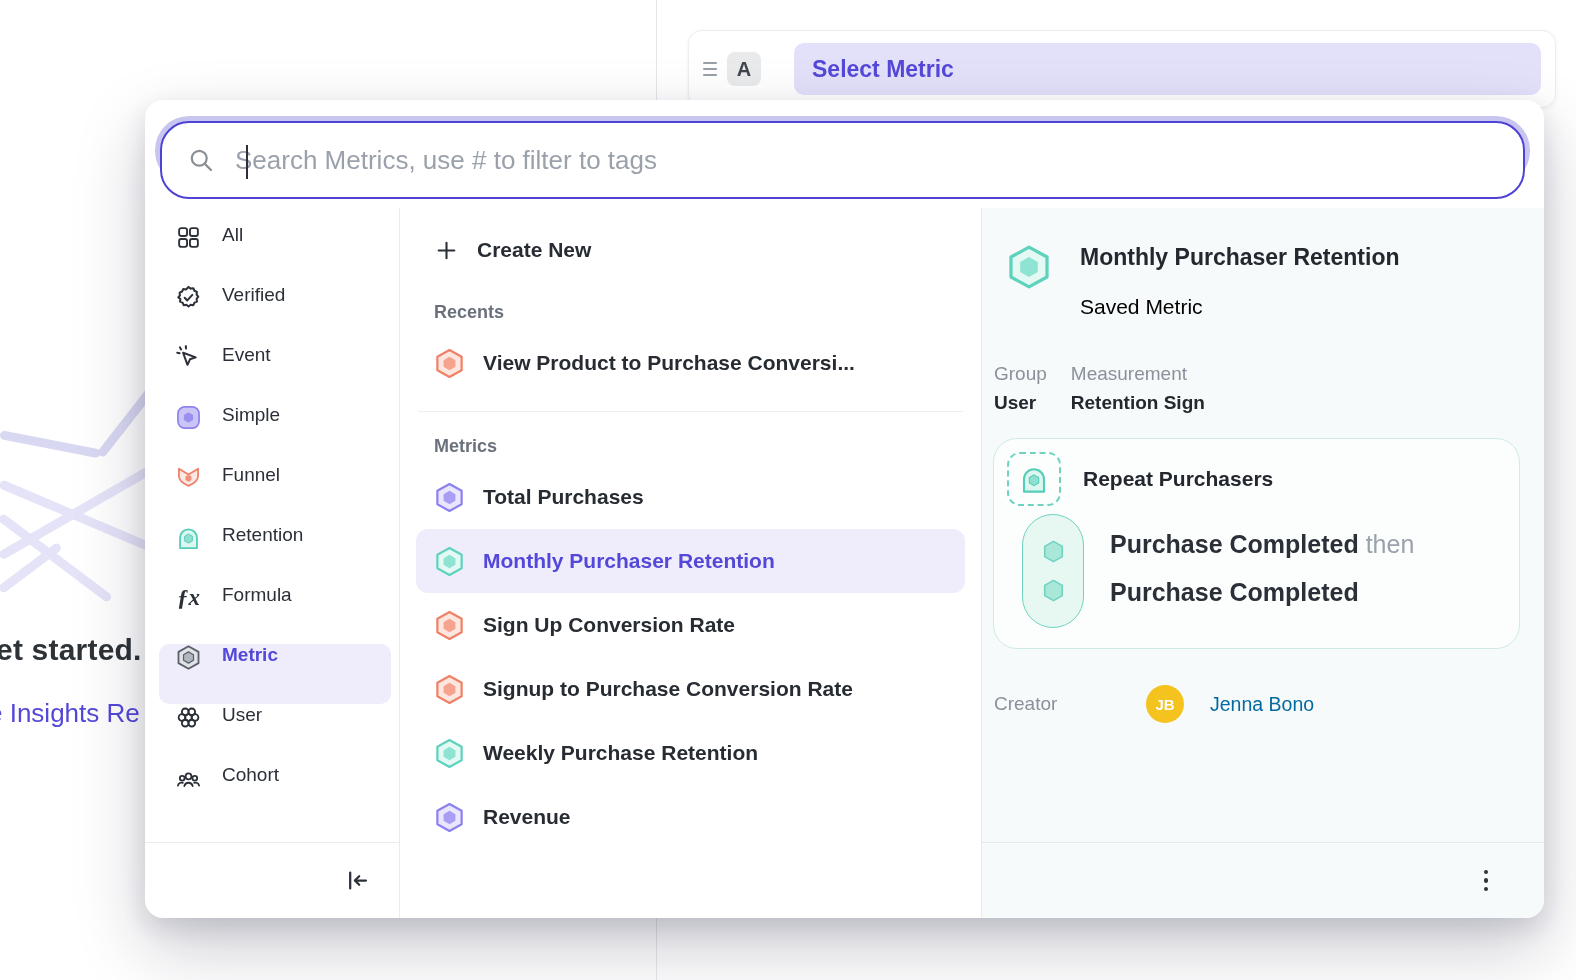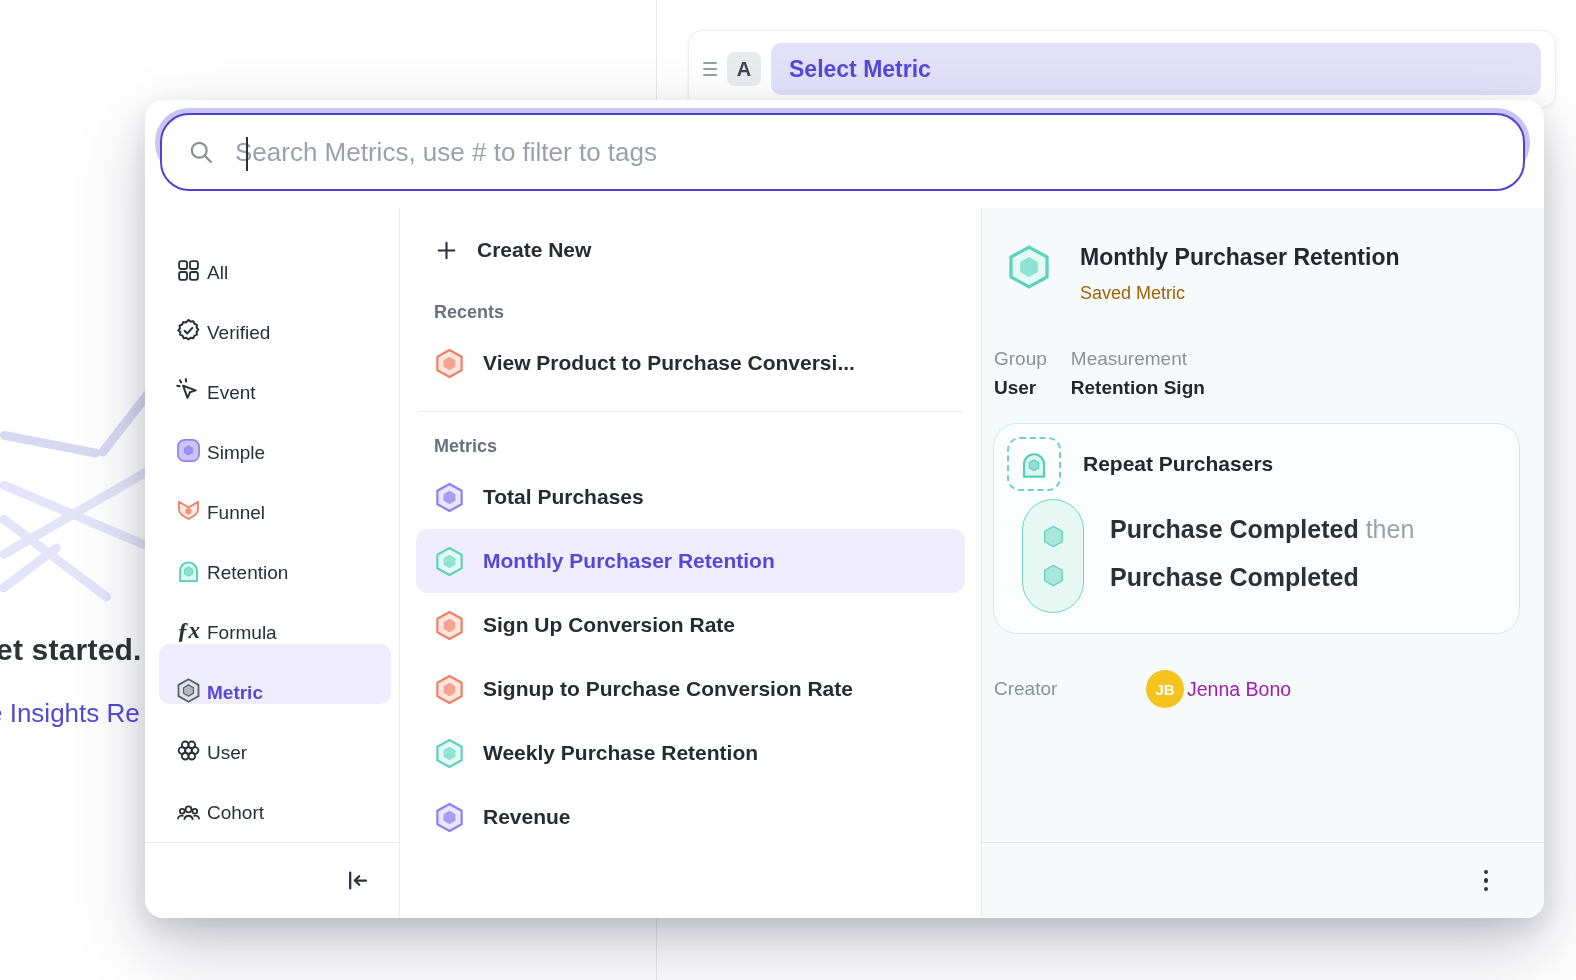--- a/index.html
+++ b/index.html
@@ -16,44 +16,44 @@
 
   
   .metric-selector-card { position:absolute; left:688px; top:30px; width:868px; height:78px;
     background:#fff; border:1px solid #eceef1; border-radius:14px; box-shadow:0 1px 4px rgba(30,30,60,.06);
     display:flex; align-items:center; padding:0 14px; gap:10px; z-index:1; }
   .drag-handle { display:flex; flex-direction:column; gap:4px; width:14px; }
   .drag-handle i { display:block; height:2px; background:#9aa0a8; border-radius:1px; }
   .row-badge { width:34px; height:34px; border-radius:8px; background:#e9eaec; color:#41464e;
     font-size:20px; font-weight:700; display:flex; align-items:center; justify-content:center; }
   .selector-pill { flex:1; height:52px; border-radius:10px; background:var(--pill-bg);
-    display:flex; align-items:center; padding-left:18px; }
+    display:flex; align-items:center; padding-left:18px;margin-left:23px; }
   .selector-pill span { color:var(--accent-purple); font-size:23px; font-weight:700; }
 
   
   .modal { position:absolute; left:145px; top:100px; width:1399px; height:818px; background:#fff;
     border-radius:18px; box-shadow:0 10px 24px rgba(25,25,55,.12), 0 30px 70px rgba(25,25,55,.22);
     z-index:5; overflow:hidden; }
 
-  .search-ring { position:absolute; left:10px; top:8px; right:14px; height:69px;
+  .search-ring { position:absolute; left:10px; top:16px; right:14px; height:69px;
     background:var(--search-ring); border-radius:34px; padding:5px; }
   .search-box { position:relative; height:78px; background:#fff; border:2.5px solid var(--search-border);
     border-radius:29px; display:flex; align-items:center; padding-left:26px; gap:20px; }
   .search-box svg { flex:none; }
   .search-input { flex:1; border:none; outline:none; font-size:26px; color:#2b3038; background:transparent;
     font-family:"Liberation Sans", sans-serif; }
   .search-input::placeholder { color:#9aa1aa; }
   .caret { position:absolute; left:84px; top:22px; width:2px; height:34px; background:#2b3038; }
 
   .modal-body { position:absolute; left:0; right:0; top:108px; bottom:0; display:flex; }
 
   
   .sidebar { position:relative; width:255px; border-right:1px solid #e9ebee; }
   .sidebar-list { padding-top:16px; }
-  .srow { height:60px; display:flex; align-items:flex-end; gap:5px; padding-left:30px; cursor:pointer; }
+  .srow { height:60px; display:flex; align-items:flex-start; gap:20px; padding-left:30px; cursor:pointer; }
   .srow .sicon { width:27px; height:27px; display:flex; align-items:center; justify-content:center; }
   .srow .slabel { font-size:19px; font-weight:500; color:#2b3038; }
   .srow.sel { margin:0 8px 0 14px; padding-left:16px; border-radius:10px; background:var(--selected-bg); }
   .srow.sel .slabel { color:var(--accent-purple); font-weight:600; }
   .formula-glyph { font-family:"Liberation Serif", serif; font-style:italic; font-weight:600; font-size:23px; color:#2b3038; line-height:1; }
   .sidebar-footer { position:absolute; left:0; right:0; bottom:0; height:76px; border-top:1px solid #e9ebee;
     display:flex; align-items:center; justify-content:flex-end; padding-right:28px; }
 
   
   .list-col { position:relative; width:582px; border-right:1px solid #e9ebee; padding:14px 16px 0 16px; }
@@ -72,21 +72,21 @@
   .hex.purple .inner { fill:var(--hex-purple-inner); }
   .hex.teal .outer { fill:var(--hex-teal-fill); stroke:var(--hex-teal-stroke); }
   .hex.teal .inner { fill:var(--hex-teal-inner); }
   .hex.coral .outer { fill:var(--hex-coral-fill); stroke:var(--hex-coral-stroke); }
   .hex.coral .inner { fill:var(--hex-coral-inner); }
 
   
   .detail-panel { position:relative; flex:1; background:var(--panel-bg); }
   .detail-header { display:flex; gap:28px; margin:36px 0 0 24px; align-items:flex-start; }
   .detail-title { font-size:23px; font-weight:700; color:#23272e; }
-  .detail-subtitle { margin-top:12px; font-size:18px; color:#a16207; }
+  .detail-subtitle { margin-top:24px; font-size:21px; color:#000000; }
   .meta-row { display:flex; margin:44px 0 0 12px; }
   .meta-col { margin-right:24px; }
   .meta-label { font-size:19px; color:#8a919b; }
   .meta-value { margin-top:7px; font-size:19px; font-weight:700; color:#23272e; }
   .def-card { position:relative; margin:24px 24px 0 11px; background:#fcfefe; border:1.5px solid var(--card-border);
     border-radius:24px; padding:13px 18px 20px 13px; }
   .def-head { display:flex; align-items:center; gap:22px; }
   .def-title { font-size:21px; font-weight:700; color:#23272e; }
   .dashed-box { width:54px; height:54px; border:2px dashed var(--capsule-border); border-radius:13px;
     display:flex; align-items:center; justify-content:center; flex:none; }
@@ -94,21 +94,21 @@
   .capsule { width:62px; height:114px; border:1.5px solid var(--capsule-border); border-radius:31px;
     background:var(--capsule-bg); display:flex; flex-direction:column; align-items:center; justify-content:center; gap:12px; flex:none; }
   .steps { margin-left:26px; padding-top:16px; }
   .step-line { font-size:25px; font-weight:700; color:#2b3038; }
   .step-line + .step-line { margin-top:19px; }
   .step-connector { font-weight:400; color:#9aa1aa; }
   .creator-row { display:flex; align-items:center; margin:36px 0 0 12px; }
   .creator-label { font-size:19px; color:#8a919b; width:152px; }
   .avatar { width:38px; height:38px; border-radius:50%; background:var(--avatar-bg); color:#fff;
     font-size:15px; font-weight:700; display:flex; align-items:center; justify-content:center; }
-  .creator-name { margin-left:3px; font-size:19.5px; color:#a21caf; }
+  .creator-name { margin-left:26px; font-size:19.5px; color:#0369a1; }
   .panel-footer { position:absolute; left:0; right:0; bottom:0; height:76px; border-top:1px solid #e4eae9;
     display:flex; align-items:center; justify-content:flex-end; padding-right:50px; }
   .kebab { display:flex; flex-direction:column; gap:4px; cursor:pointer; padding:6px; }
   .kebab i { width:4.5px; height:4.5px; border-radius:50%; background:#2f343b; display:block; }
 
   .icon-dark { stroke:#2b3038; fill:none; stroke-width:1.8; stroke-linecap:round; stroke-linejoin:round; }
 </style>
 </head>
 <body>
 

